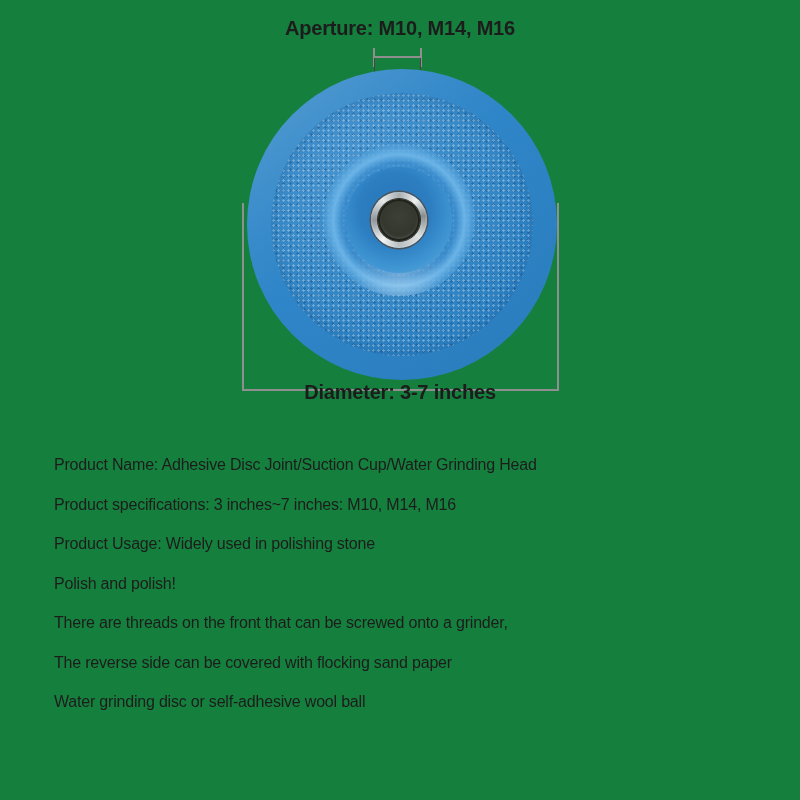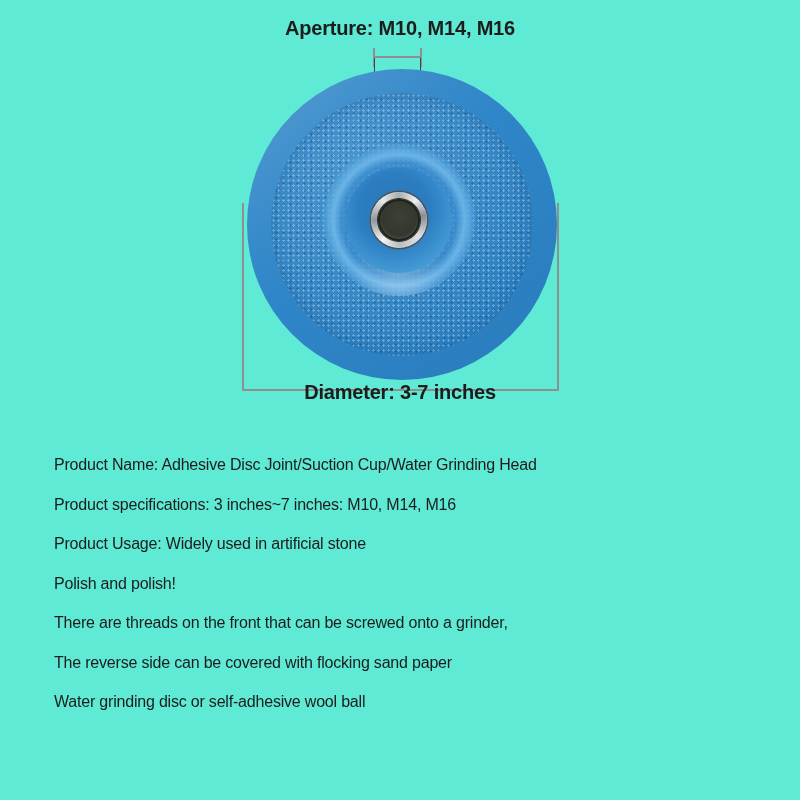--- a/index.html
+++ b/index.html
@@ -1,19 +1,19 @@
 <!DOCTYPE html>
 <html style="--disc-blue: #2f87ca; --rim-blue: #3d9ad9; --rim-edge: #1766a6; --hub-highlight: #68b3e4; --hole-core: #33372e; --measure-line: #8f8f8f; --text: #1c1c1c;"><head>
 <meta charset="utf-8">
 <style>
   html,body{margin:0;padding:0;background:#ffffff;}
   .canvas{
     position:relative;
     width:800px;height:800px;
-    background:#5eead4;
+    background:#15803d;
     font-family:"Liberation Sans","DejaVu Sans",sans-serif;
     overflow:hidden;
   }
   .abs{position:absolute;}
 
   
   .annotation{
     position:absolute;left:0;right:0;
     text-align:center;
     font-size:20px;font-weight:600;
@@ -145,20 +145,20 @@
   </div>
 
   <div class="mline dia-tick l"></div>
   <div class="mline dia-tick r"></div>
   <div class="mline dia-hline"></div>
   <div class="annotation diameter-label">Diameter: 3-7 inches</div>
 
   <div class="desc">
     <p>Product Name: Adhesive Disc Joint/Suction Cup/Water Grinding Head</p>
     <p>Product specifications: 3 inches~7 inches: M10, M14, M16</p>
-    <p>Product Usage: Widely used in artificial stone</p>
+    <p>Product Usage: Widely used in polishing stone</p>
     <p>Polish and polish!</p>
     <p>There are threads on the front that can be screwed onto a grinder,</p>
     <p>The reverse side can be covered with flocking sand paper</p>
     <p>Water grinding disc or self-adhesive wool ball</p>
   </div>
 
 </div>
 
 </body></html>

